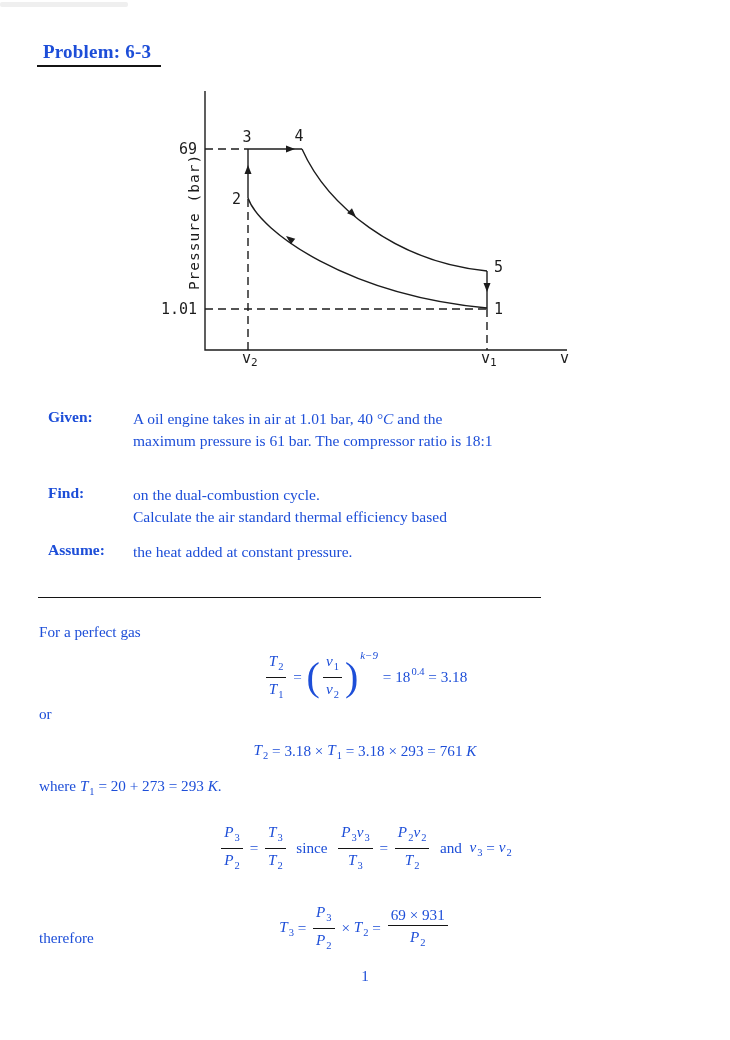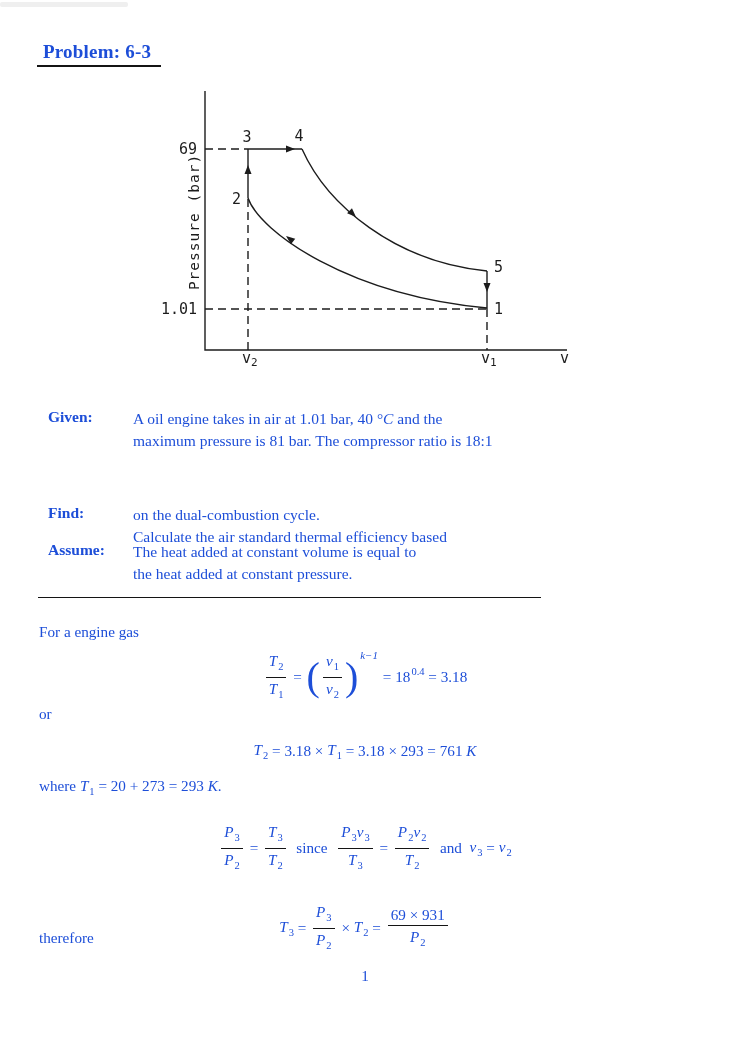--- a/index.html
+++ b/index.html
@@ -12,21 +12,21 @@
   svg.fig{position:absolute;left:150px;top:85px;}
   svg.fig .stroke{stroke:#1c1c1c;stroke-width:1.4;fill:none;}
   svg.fig .dash{stroke-dasharray:8 5;}
   svg.fig .arr{fill:#1c1c1c;stroke:none;}
   svg.fig text{font-family:"DejaVu Sans Mono",monospace;fill:#1c1c1c;font-size:15px;}
   svg.fig .ylab{font-size:14.5px;letter-spacing:1px;}
   svg.fig .svgsub{font-size:11px;}
   
   .section{position:absolute;left:48px;width:560px;}
   .sec-given{top:408px;}
-  .sec-find{top:504px;}
+  .sec-find{top:484px;}
   .sec-assume{top:541px;}
   .seclabel{position:absolute;left:0;top:0;font-weight:bold;font-size:15.5px;}
   .seclines{margin-left:85px;font-size:15.5px;line-height:22px;}
   .tline{white-space:pre;}
   .rule{position:absolute;left:38px;top:597px;width:503px;border-top:1.5px solid #141414;}
   
   .bodyline{position:absolute;left:39px;font-size:15.2px;white-space:pre;}
   .t-forgas{top:623px;}
   .t-or{top:705px;}
   .t-where{top:777px;}
@@ -93,55 +93,54 @@
     <text x="494" y="314" text-anchor="start">1</text>
     <text x="242" y="363" text-anchor="start"><tspan>v</tspan><tspan class="svgsub" dy="3">2</tspan></text>
     <text x="481" y="363" text-anchor="start"><tspan>v</tspan><tspan class="svgsub" dy="3">1</tspan></text>
     <text x="560" y="363" text-anchor="start">v</text>
   </svg>
 
   <div class="section sec-given">
     <div class="seclabel">Given:</div>
     <div class="seclines">
         <div class="tline"><span class="rm">A oil engine takes in air at 1.01 bar, 40 °</span><span class="it">C</span><span class="rm"> and the</span></div>
-        <div class="tline"><span class="rm">maximum pressure is 81 bar. The compressor ratio is 18:1</span></div>
+        <div class="tline"><span class="rm">maximum pressure is 61 bar. The compressor ratio is 18:1</span></div>
       </div>
   </div>
   <div class="section sec-find">
     <div class="seclabel">Find:</div>
     <div class="seclines">
         <div class="tline"><span class="rm">on the dual-combustion cycle.</span></div>
         <div class="tline"><span class="rm">Calculate the air standard thermal efficiency based</span></div>
       </div>
   </div>
   <div class="section sec-assume">
     <div class="seclabel">Assume:</div>
     <div class="seclines">
-        <div class="tline"><span class="rm">The heat added at constant volume is equal to</span></div>
         <div class="tline"><span class="rm">the heat added at constant pressure.</span></div>
       </div>
   </div>
 
   <div class="rule"></div>
 
-  <div class="bodyline t-forgas">For a engine gas</div>
+  <div class="bodyline t-forgas">For a perfect gas</div>
   <div class="eqline eq1">
       <span class="frac">
         <span class="num"><span class="it">T<span class="ss sub">2</span></span></span>
         <span class="den"><span class="it">T<span class="ss sub">1</span></span></span>
       </span>
       <span class="rm"> = </span>
       <span class="pgroup">
         <span class="bigp">(</span>
         <span><span class="frac">
             <span class="num"><span class="it">v<span class="ss sub">1</span></span></span>
             <span class="den"><span class="it">v<span class="ss sub">2</span></span></span>
           </span></span>
         <span class="bigp">)</span>
-        <span class="gsup it">k−1</span>
+        <span class="gsup it">k−9</span>
       </span>
       <span class="rm"> = </span>
       <span class="rm">18<span class="ss sup">0.4</span></span>
       <span class="rm"> = 3.18</span>
     </div>
   <div class="bodyline t-or">or</div>
   <div class="eqline eq2">
       <span class="it">T<span class="ss sub">2</span></span>
       <span class="rm"> = 3.18 × </span>
       <span class="it">T<span class="ss sub">1</span></span>

